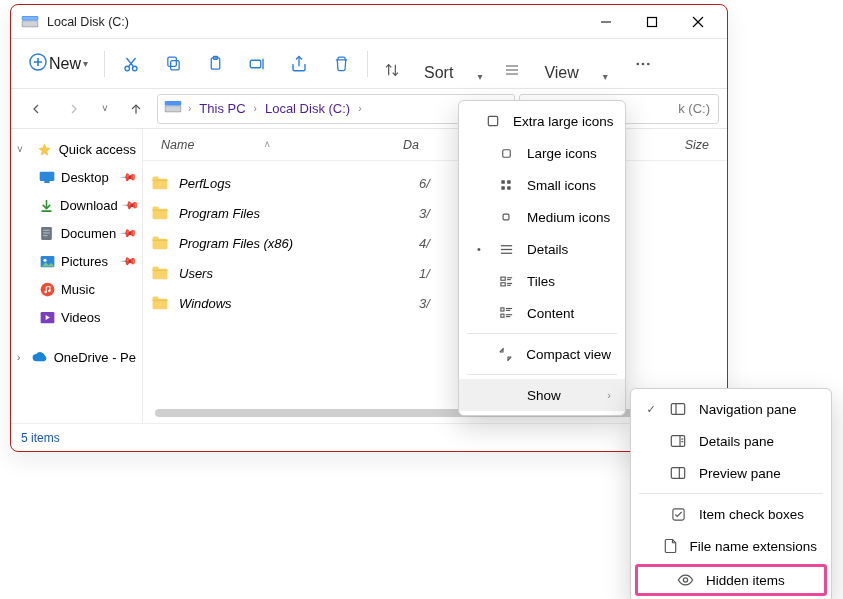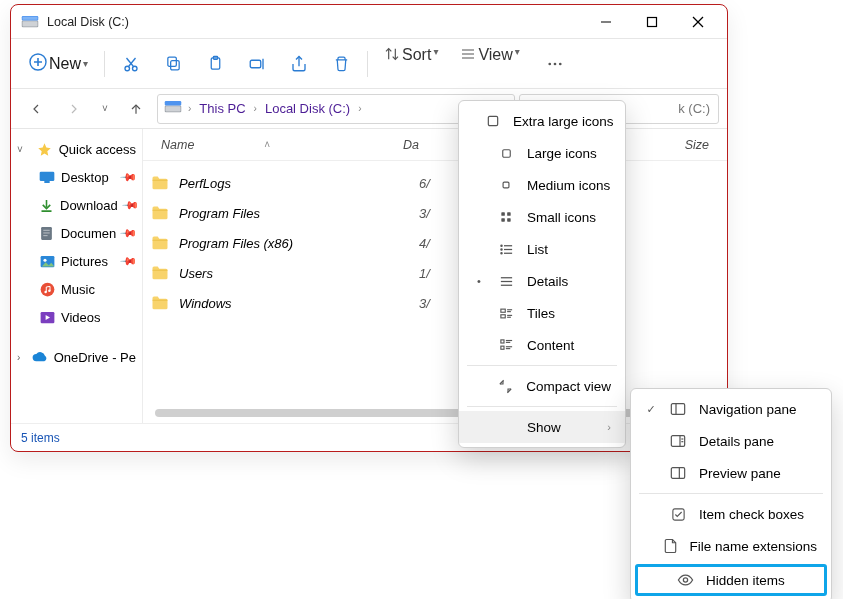--- a/index.html
+++ b/index.html
@@ -9,21 +9,21 @@
   .titlebar .app-icon { width:18px; height:14px; margin-right:8px; }
   .titlebar .title { font-size:12.5px; color:#222; }
   .win-controls { margin-left:auto; display:flex; }
   .win-btn { width:46px; height:32px; display:flex; align-items:center; justify-content:center; color:#000; }
 
   .toolbar { height:50px; display:flex; align-items:center; padding:0 8px; gap:2px; border-bottom:1px solid #e6e6e6; }
   .new-btn { display:flex; align-items:center; height:36px; border-radius:4px; padding:0 10px; gap:2px; color:#1a1a1a; }
   .tbicon { width:40px; height:36px; display:flex; align-items:center; justify-content:center; color:#2b7cd3; border-radius:4px; }
   .tbicon.gray { color:#666; }
   .sep { width:1px; height:26px; background:#e0e0e0; margin:0 4px; }
-  .sortview { display:flex; align-items:flex-start; height:36px; padding:0 10px; gap:2px; color:#333; border-radius:4px; }
+  .sortview { display:flex; align-items:flex-end; height:36px; padding:0 10px; gap:24px; color:#333; border-radius:4px; }
   .chev { color:#666; font-size:10px; }
 
   .navrow { height:40px; display:flex; align-items:center; padding:0 8px; gap:4px; border-bottom:1px solid #e6e6e6; }
   .navicon { width:34px; height:34px; display:flex; align-items:center; justify-content:center; color:#666; border-radius:4px; }
   .addr { flex:1; height:30px; border:1px solid #d6d6d6; border-radius:3px; display:flex; align-items:center; padding:0 6px; font-size:13px; gap:6px; }
   .addr .crumb { color:#4c1d95; padding:0 2px; }
   .addr .sep2 { color:#888; font-size:10px; }
   .search { width:200px; height:30px; border:1px solid #d6d6d6; border-radius:3px; display:flex; align-items:center; padding:0 8px; gap:8px; color:#777; font-size:13px; }
 
   .body { display:flex; height:calc(100% - 34px - 50px - 40px - 28px); }
@@ -47,21 +47,21 @@
   .status { height:28px; display:flex; align-items:center; padding:0 10px; font-size:12px; color:#1955b5; border-top:1px solid #eee; }
 
   .menu { position:absolute; background:#fff; border:1px solid #d0d0d0; border-radius:6px; box-shadow:0 10px 28px rgba(0,0,0,0.18); font-size:13.5px; padding:4px 0; }
   .menu-item { display:flex; align-items:center; height:32px; padding:0 14px 0 14px; gap:12px; white-space:nowrap; }
   .menu-item.hover { background:#f0f0f0;text-align:right; }
   .menu-item .lead { width:12px; display:flex; justify-content:center; color:#555; font-size:11px;}
   .menu-item .mico { width:18px; height:18px; display:flex; align-items:center; justify-content:center; color:#444; }
   .menu-item .arrow { margin-left:auto; color:#888; font-size:11px; }
   .menu-sep { height:1px; background:#e4e4e4; margin:4px 8px; }
 
-  .highlight { border:3px solid #0ea5e9; border-radius:3px; }
+  .highlight { border:3px solid #ec4899; border-radius:3px; }
 </style>
 </head>
 <body>
 
 <div class="window">
 
   <div class="titlebar">
     <span class="app-icon">
       <svg viewBox="0 0 24 18" width="18" height="14">
           <rect x="1" y="7" width="22" height="9" rx="1.5" fill="#9aa0a6"></rect>
@@ -368,51 +368,37 @@
       <span class="mico">
         <svg width="15" height="15" viewBox="0 0 24 24" fill="none" stroke="#555" stroke-width="1.8">
           <rect x="6" y="6" width="12" height="12" rx="2"></rect>
         </svg>
       </span>
       <span>Large icons</span>
     </div>
   <div class="menu-item">
       <span class="lead"></span>
       <span class="mico">
-        <svg width="14" height="14" viewBox="0 0 24 24" fill="none" stroke="#555" stroke-width="2">
-          <rect x="7" y="7" width="10" height="10" rx="2"></rect>
-        </svg>
-      </span>
-      <span>Medium icons</span>
-    </div>
-  <div class="menu-item">
-      <span class="lead"></span>
-      <span class="mico">
         <svg width="14" height="14" viewBox="0 0 24 24" fill="#555">
           <rect x="4" y="4" width="6" height="6" rx="1"></rect>
           <rect x="14" y="4" width="6" height="6" rx="1"></rect>
           <rect x="4" y="14" width="6" height="6" rx="1"></rect>
           <rect x="14" y="14" width="6" height="6" rx="1"></rect>
         </svg>
       </span>
       <span>Small icons</span>
     </div>
   <div class="menu-item">
       <span class="lead"></span>
       <span class="mico">
-        <svg width="15" height="15" viewBox="0 0 24 24" fill="none" stroke="#555" stroke-width="2">
-          <line x1="8" y1="6" x2="21" y2="6"></line>
-          <line x1="8" y1="12" x2="21" y2="12"></line>
-          <line x1="8" y1="18" x2="21" y2="18"></line>
-          <circle cx="4" cy="6" r="1" fill="#555"></circle>
-          <circle cx="4" cy="12" r="1" fill="#555"></circle>
-          <circle cx="4" cy="18" r="1" fill="#555"></circle>
-        </svg>
-      </span>
-      <span>List</span>
+        <svg width="14" height="14" viewBox="0 0 24 24" fill="none" stroke="#555" stroke-width="2">
+          <rect x="7" y="7" width="10" height="10" rx="2"></rect>
+        </svg>
+      </span>
+      <span>Medium icons</span>
     </div>
   <div class="menu-item">
       <span class="lead">•</span>
       <span class="mico">
         <svg width="15" height="15" viewBox="0 0 24 24" fill="none" stroke="#555" stroke-width="2">
           <line x1="3" y1="6" x2="21" y2="6"></line>
           <line x1="3" y1="12" x2="21" y2="12"></line>
           <line x1="3" y1="18" x2="21" y2="18"></line>
         </svg>
       </span>

